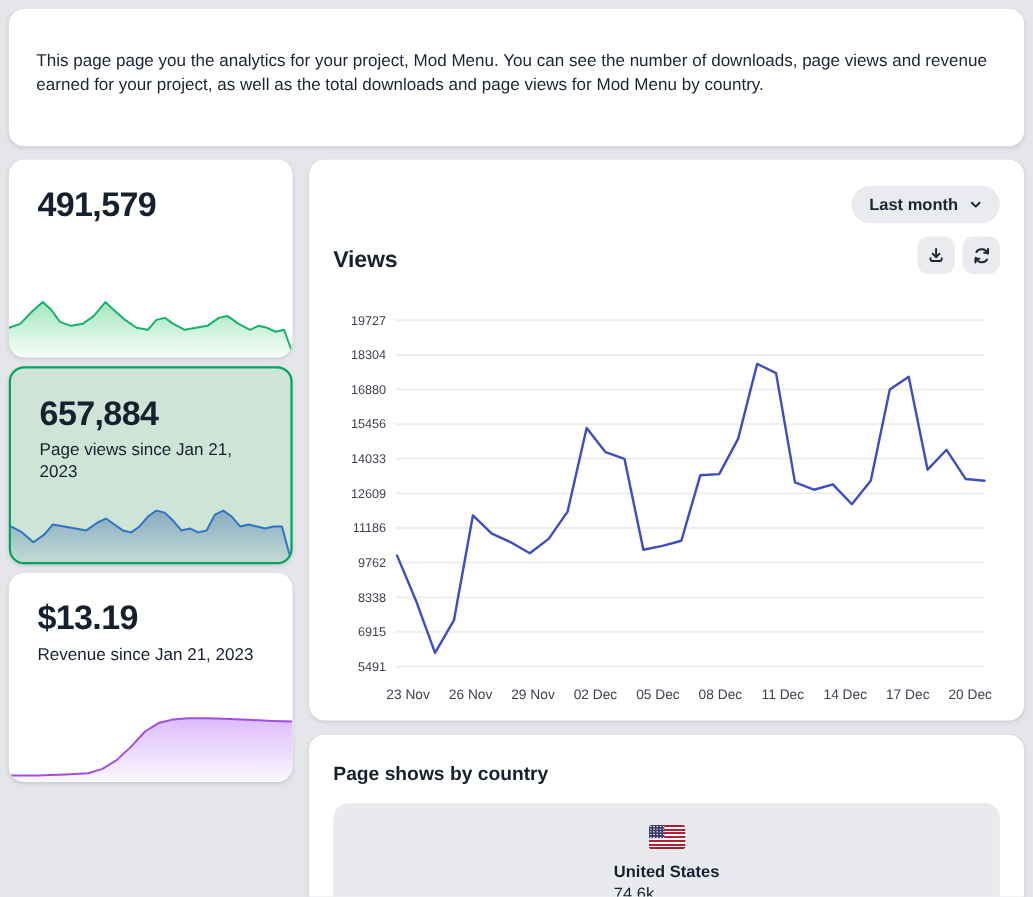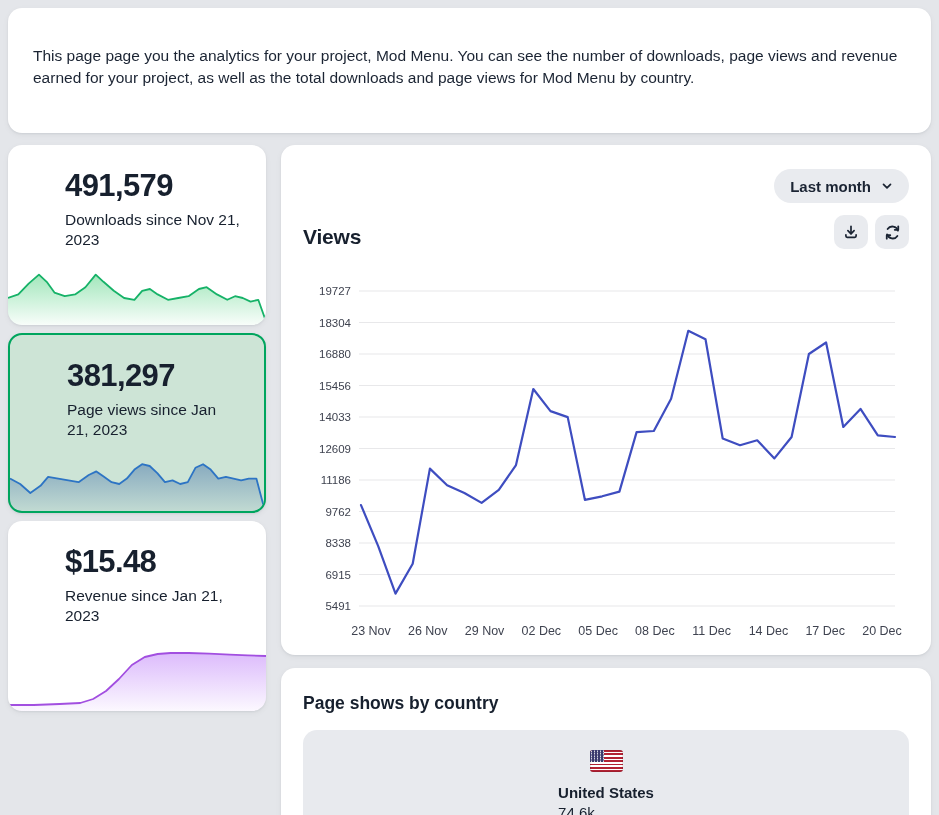--- a/index.html
+++ b/index.html
@@ -9,21 +9,20 @@
     overflow: hidden;
     background: #e4e6ea;
     font-family: "Liberation Sans", sans-serif;
     color: #17202e;
   }
   .card {
     position: absolute;
     background: #ffffff;
     border-radius: 14px;
     box-shadow: 0 1px 2px rgba(25,30,40,.07), 0 2px 6px rgba(25,30,40,.05);
-    padding-left: 31px;
   }
 
   
   .header-card { left: 8px; top: 8px; width: 923px; height: 125px; padding: 26px 25px 0; }
   .page-title { font-size: 23px; font-weight: 700; letter-spacing: -.3px; }
   .page-desc { margin-top: 11px; font-size: 15.5px; line-height: 1.42; color: #1b2433; max-width: 880px; }
   .page-desc b { font-weight: 400; }
 
   
   .stat-card { left: 8px; width: 258px; height: 180px; overflow: hidden; cursor: pointer; }
@@ -90,50 +89,49 @@
 <body>
 
 <div class="card header-card">
   <div class="page-desc">
     <span>This page page you the analytics for your project, </span><b>Mod Menu</b><span>. You can see the number of downloads, page views and revenue earned for your project, as well as the total downloads and page views for Mod Menu by country.</span>
   </div>
 </div>
 
 <div class="card stat-card c1">
   <div class="stat-value">491,579</div>
-  <div class="stat-label">Downloads since Nov 21, 2023</div>
   <svg class="spark" id="spark-downloads" viewBox="0 0 100 40" preserveAspectRatio="none">
       <defs>
         <linearGradient id="g-downloads" x1="0" y1="0" x2="0" y2="1">
           <stop offset="0%" stop-color="rgba(34,197,94,0.42)"></stop>
           <stop offset="100%" stop-color="rgba(34,197,94,0.03)"></stop>
         </linearGradient>
       </defs>
       <polygon points="0,25 4,23 8,17 12,12 15,16 18,22 22,24 26,23 30,19 34,12 37,16 41,21 45,25 49,26 52,21 55,20 58,23 62,26 66,25 70,24 74,20 77,19 81,23 85,26 88,24 91,25 94,27 97,26 100,38 100,40 0,40" fill="url(#g-downloads)"></polygon>
       <polyline points="0,25 4,23 8,17 12,12 15,16 18,22 22,24 26,23 30,19 34,12 37,16 41,21 45,25 49,26 52,21 55,20 58,23 62,26 66,25 70,24 74,20 77,19 81,23 85,26 88,24 91,25 94,27 97,26 100,38" fill="none" stroke="#16b268" stroke-width="1.8" vector-effect="non-scaling-stroke" stroke-linejoin="round"></polyline>
     </svg>
 </div>
 
 <div class="card stat-card c2 selected">
-  <div class="stat-value">381,297</div>
+  <div class="stat-value">657,884</div>
   <div class="stat-label">Page views since Jan 21, 2023</div>
   <svg class="spark" id="spark-page_views" viewBox="0 0 100 40" preserveAspectRatio="none">
       <defs>
         <linearGradient id="g-page_views" x1="0" y1="0" x2="0" y2="1">
           <stop offset="0%" stop-color="rgba(52,101,164,0.45)"></stop>
           <stop offset="100%" stop-color="rgba(52,101,164,0.08)"></stop>
         </linearGradient>
       </defs>
       <polygon points="0,22 4,25 8,30 12,26 15,21 19,22 23,23 27,24 31,20 34,18 37,21 40,24 43,25 46,22 49,17 52,14 55,15 58,19 61,24 64,23 67,25 70,24 73,16 76,14 79,17 82,22 85,21 88,22 91,23 94,22 97,22 100,38 100,40 0,40" fill="url(#g-page_views)"></polygon>
       <polyline points="0,22 4,25 8,30 12,26 15,21 19,22 23,23 27,24 31,20 34,18 37,21 40,24 43,25 46,22 49,17 52,14 55,15 58,19 61,24 64,23 67,25 70,24 73,16 76,14 79,17 82,22 85,21 88,22 91,23 94,22 97,22 100,38" fill="none" stroke="#2d74c4" stroke-width="1.8" vector-effect="non-scaling-stroke" stroke-linejoin="round"></polyline>
     </svg>
 </div>
 
 <div class="card stat-card c3">
-  <div class="stat-value">$15.48</div>
+  <div class="stat-value">$13.19</div>
   <div class="stat-label">Revenue since Jan 21, 2023</div>
   <svg class="spark" id="spark-revenue" viewBox="0 0 100 40" preserveAspectRatio="none">
       <defs>
         <linearGradient id="g-revenue" x1="0" y1="0" x2="0" y2="1">
           <stop offset="0%" stop-color="rgba(168,85,247,0.40)"></stop>
           <stop offset="100%" stop-color="rgba(168,85,247,0.04)"></stop>
         </linearGradient>
       </defs>
       <polygon points="0,37 10,37 20,36.5 28,36 33,34 38,30 43,24 48,17 53,13 58,11.5 63,11 70,11 78,11.3 86,11.8 93,12.2 100,12.5 100,40 0,40" fill="url(#g-revenue)"></polygon>
       <polyline points="0,37 10,37 20,36.5 28,36 33,34 38,30 43,24 48,17 53,13 58,11.5 63,11 70,11 78,11.3 86,11.8 93,12.2 100,12.5" fill="none" stroke="#a24fe0" stroke-width="1.8" vector-effect="non-scaling-stroke" stroke-linejoin="round"></polyline>

